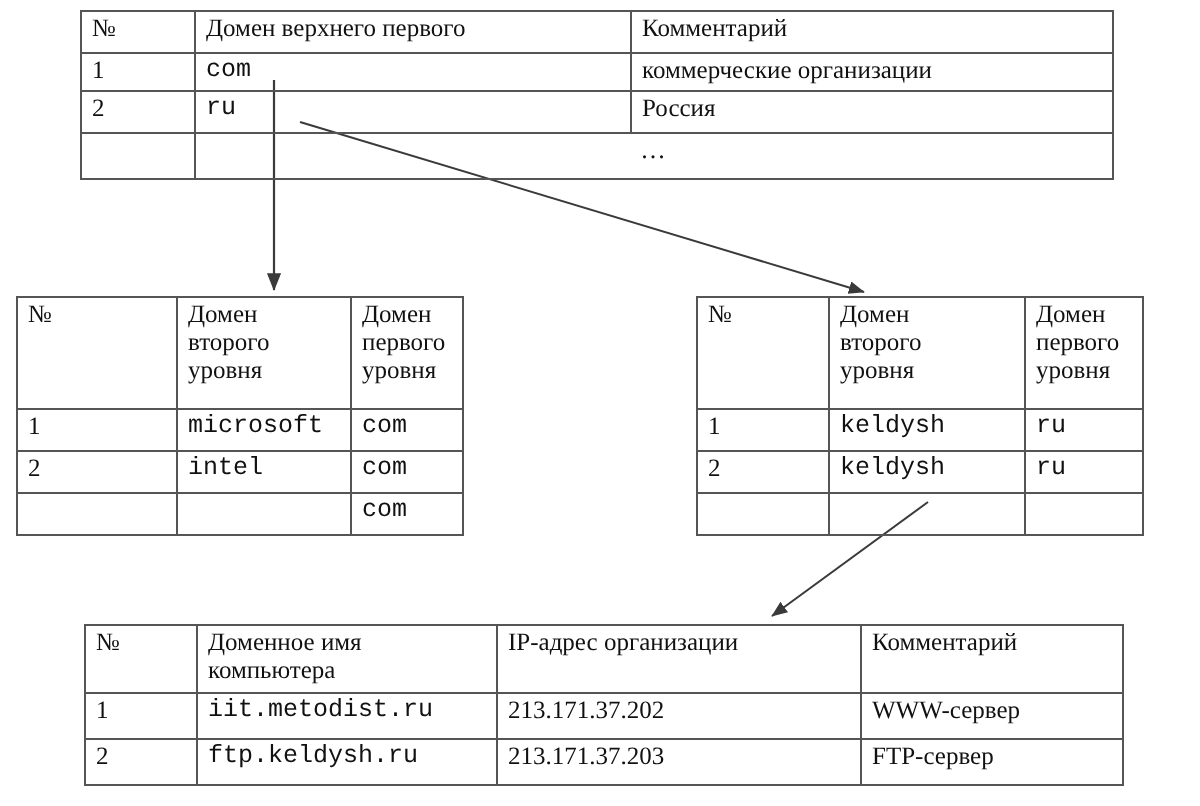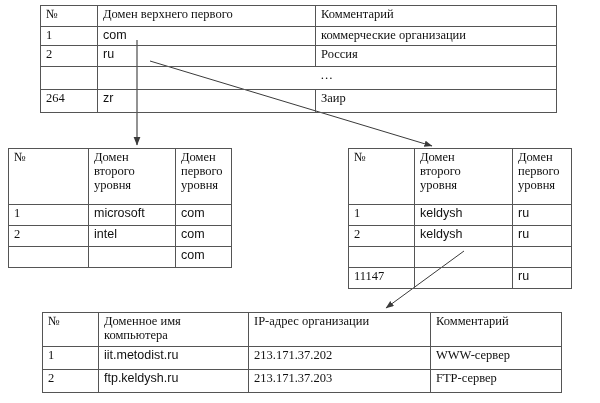--- a/index.html
+++ b/index.html
@@ -30,21 +30,21 @@
     vertical-align: top;
     font-size: 12.5px;
     line-height: 1.12;
     white-space: pre-line;
     background: transparent;
   }
   
   .ru { font-family: "Liberation Serif", "DejaVu Serif", serif; }
   
   .lat {
-    font-family: Liberation Sans, sans-serif;
+    font-family: Liberation Mono, monospace;
     font-size: 13px;
   }
   .num {
     font-family: "Liberation Serif", "DejaVu Serif", serif;
     font-size: 13px;
   }
   .ellipsis-row td {
     text-align: center;
     font-size: 13px;
     letter-spacing: 1px;
@@ -109,25 +109,20 @@
       </tr>
       <tr style="height:21px">
         <td class="num">2</td>
         <td class="lat">ru</td>
         <td class="ru">Россия</td>
       </tr>
       <tr class="ellipsis-row" style="height:23px">
         <td class="blank"></td>
         <td class="ru" colspan="2">...</td>
       </tr>
-      <tr style="height:23px">
-        <td class="num">264</td>
-        <td class="lat">zr</td>
-        <td class="ru">Заир</td>
-      </tr>
     </tbody>
   </table>
 
   <table class="tbl" id="tbl-second-com">
     <colgroup>
       <col style="width:80px">
         <col style="width:87px">
         <col style="width:56px">
     </colgroup>
     <tbody>
@@ -181,25 +176,20 @@
       </tr>
       <tr style="height:21px">
         <td class="num">2</td>
         <td class="lat">keldysh</td>
         <td class="lat">ru</td>
       </tr>
       <tr style="height:21px">
         <td class="num"></td>
         <td class="lat"></td>
         <td class="lat"></td>
-      </tr>
-      <tr style="height:21px">
-        <td class="num">11147</td>
-        <td class="lat"></td>
-        <td class="lat">ru</td>
       </tr>
     </tbody>
   </table>
 
   <table class="tbl" id="tbl-hosts">
     <colgroup>
       <col style="width:56px">
         <col style="width:150px">
       <col style="width:182px">
         <col style="width:131px">

